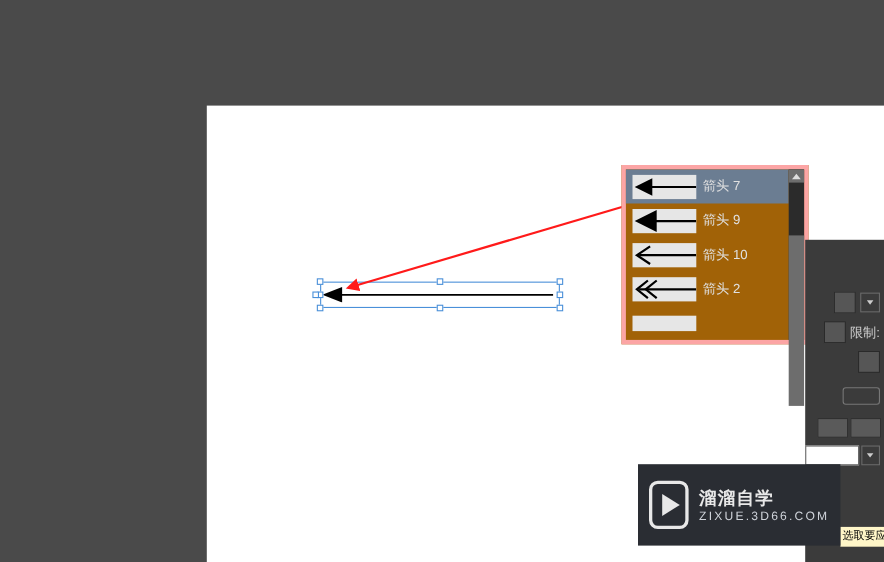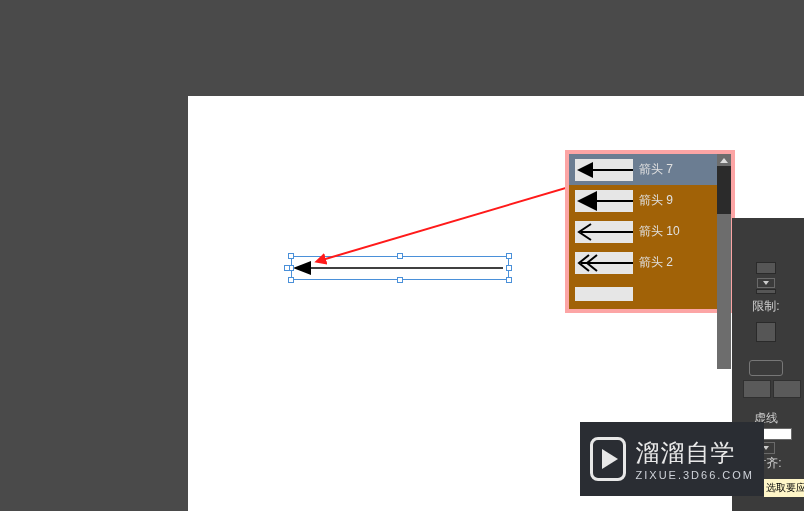--- a/index.html
+++ b/index.html
@@ -29,36 +29,36 @@
   .dd-top-btn::before{content:"";border-left:4px solid transparent;border-right:4px solid transparent;border-bottom:5px solid #ddd;}
   .dd-list { margin-right: 14px; }
   .dd-item { display: flex; align-items: center; height: 31px; cursor: pointer; }
   .dd-item.selected { background: #6b7d92; }
   .dd-swatch { width: 58px; height: 22px; margin: 0 6px; background: #e6e6e6; position: relative; }
   .dd-label { color: #e0e0e0; font-size: 12px; }
   .dd-item.last .dd-swatch{height:14px;}
   
   
   .side-panel { position: absolute; left: 732px; top: 218px; width: 72px; height: 293px; background: #3b3b3b; }
-  .sp-row { position: relative; height: 27px; border-bottom: 1px solid #2b2b2b00; display:flex; align-items:center; justify-content:flex-end; padding-right:4px; gap:4px;flex-direction:column;}
+  .sp-row { position: relative; height: 27px; border-bottom: 1px solid #2b2b2b00; display:flex; align-items:center; justify-content:flex-end; padding-right:4px; gap:4px;}
   .sp-icon { width: 20px; height: 20px; background: #565656; border: 1px solid #2a2a2a; display:flex;align-items:center;justify-content:center;}
   .sp-label { color: #cfcfcf; font-size: 12px; }
   .sp-select { width:18px;height:18px;background:#3b3b3b;border:1px solid #6a6a6a;display:flex;align-items:center;justify-content:center;}
   .sp-select::after{content:"";border-left:3px solid transparent;border-right:3px solid transparent;border-top:4px solid #ccc;}
   .sp-wide { width:52px;height:18px;background:#fff;border:1px solid #6a6a6a;}
   .sp-btnbar{display:flex;gap:2px;justify-content:flex-end;padding:3px 3px;}
   .sp-btn{width:28px;height:18px;background:#5a5a5a;border:1px solid #303030;}
   .sp-yellow-strip{position:absolute;left:764px;top:479px;width:44px;height:18px;background:#fff6c8;color:#000;font-size:10px;line-height:18px;padding-left:2px;}
   
   
   .watermark { position: absolute; left: 580px; top: 422px; width: 184px; height: 74px; background: #2a2d33; display: flex; align-items: center; padding: 8px 10px; color: #e8e8e8; }
   .wm-icon { width: 44px; height: 44px; border: 3px solid #e8e8e8; border-radius: 8px; display: flex; align-items: center; justify-content: center; margin-right: 10px; }
   .wm-tri { width: 0; height: 0; border-top: 10px solid transparent; border-bottom: 10px solid transparent; border-left: 16px solid #e8e8e8; margin-left: 4px; }
   .wm-text { display: flex; flex-direction: column; }
-  .wm-title { font-size: 24px; font-weight: 400; letter-spacing: 1px; }
+  .wm-title { font-size: 16px; font-weight: 700; letter-spacing: 1px; }
   .wm-url { font-size: 11px; letter-spacing: 2px; color: #cfd3da; text-align: center; }
 </style>
 </head>
 <body>
 
 <div class="canvas-area"></div>
 
 <div class="selected-object">
   <svg class="arrow-shape" viewBox="0 0 210 14">
     <line x1="12" y1="7" x2="210" y2="7" stroke="#000" stroke-width="1.5"></line>
@@ -149,23 +149,20 @@
   <div class="sp-row">
     <div class="sp-icon"></div>
   </div>
   <div class="sp-row" style="height:34px; align-items:center;">
     <div style="width:34px;height:16px;border:1px solid #777;border-radius:3px;"></div>
   </div>
   <div class="sp-btnbar">
     <div class="sp-btn"></div>
     <div class="sp-btn"></div>
   </div>
-  <div class="sp-row" style="justify-content:flex-end;">
-    <span class="sp-label">虚线</span>
-  </div>
   <div class="sp-row" style="justify-content:flex-end; gap:2px;">
     <div class="sp-wide"></div>
     <div class="sp-select"></div>
   </div>
   <div class="sp-row" style="justify-content:flex-start; padding-left:4px;">
     <span class="sp-label">对齐:</span>
   </div>
 </div>
 
 <div class="sp-yellow-strip">选取要应</div>

